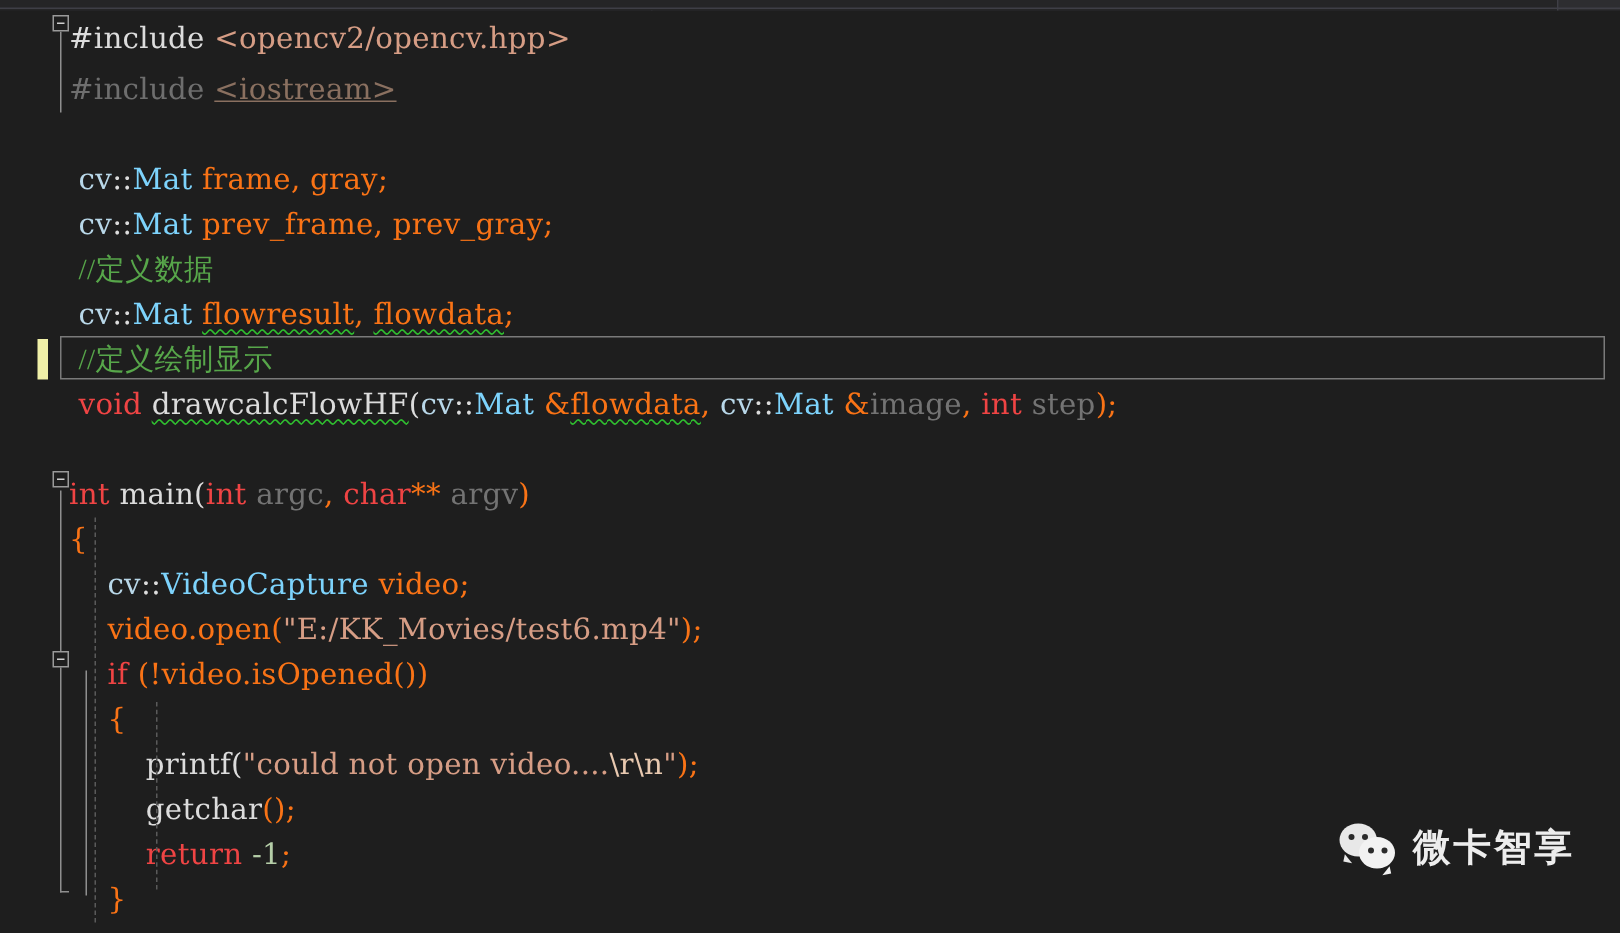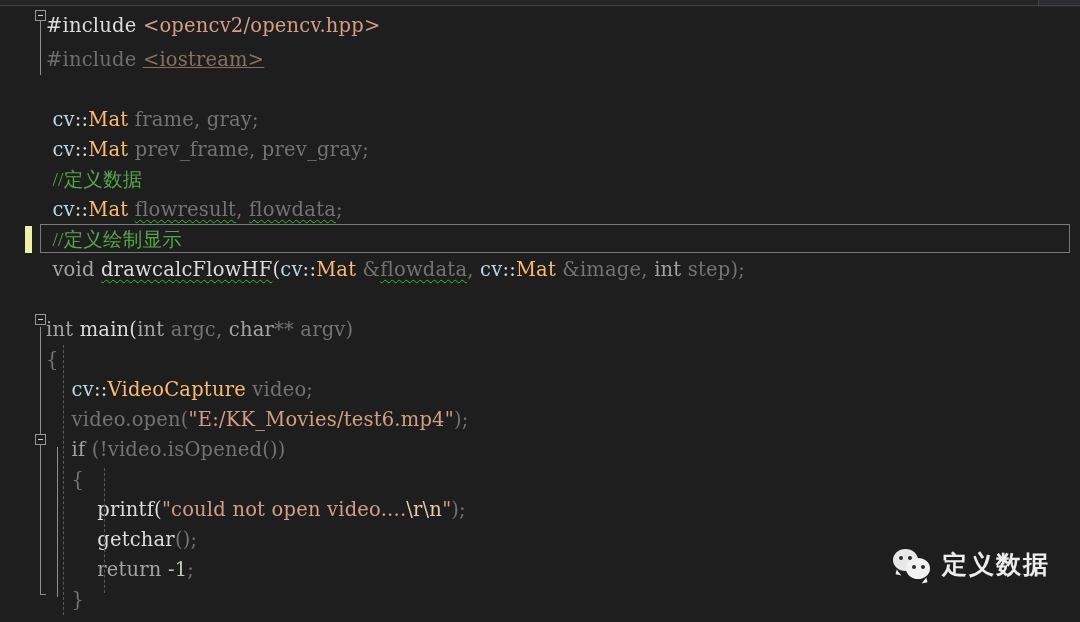--- a/index.html
+++ b/index.html
@@ -40,23 +40,23 @@
   }
   .ln{position:absolute;left:0;width:1080px;height:30px;}
   .txt{position:absolute;left:46px;top:0;}
 
   
   .pp{color:#dcdcdc;}
   .pp-dim{color:#6e6e6e;}
   .str{color:#d69d85;}
   .str-dim{color:#8a7060;text-decoration:underline;}
   .esc{color:#e8c9b0;}
-  .kw{color:#a3a3a3;}
-  .type{color:#fdba74;}
-  .id{color:#737373;}
+  .kw{color:#ef4444;}
+  .type{color:#7dd3fc;}
+  .id{color:#f97316;}
   .id-dim{color:#737373;}
   .fn{color:#dcdcdc;}
   .cmt{color:#57a64a;font-family:Liberation Serif, serif;}
   .num{color:#b5cea8;}
   .op{color:#dcdcdc;}
   .ns{color:#b8d7e8;}
 
   .sq{
     text-decoration:underline wavy #2fbf2f;
     text-decoration-thickness:1px;
@@ -117,18 +117,18 @@
 
   <div class="wm" style="left:893px;top:548px;">
     <div class="wm-logo">
       <div class="bub big"></div>
       <div class="dot" style="left:6px;top:7px;"></div>
       <div class="dot" style="left:15px;top:7px;"></div>
       <div class="bub small"></div>
       <div class="dot" style="left:19px;top:16px;"></div>
       <div class="dot" style="left:28px;top:16px;"></div>
     </div>
-    <div class="wm-text">定义数据</div>
+    <div class="wm-text">微卡智享</div>
   </div>
 
 <div class="indentguide" style="left: 63px; top: 345px; height: 270px;"></div>
     <div class="indentguide" style="left: 104px; top: 468px; height: 125px;"></div>
   </div>
 
 </body></html>

